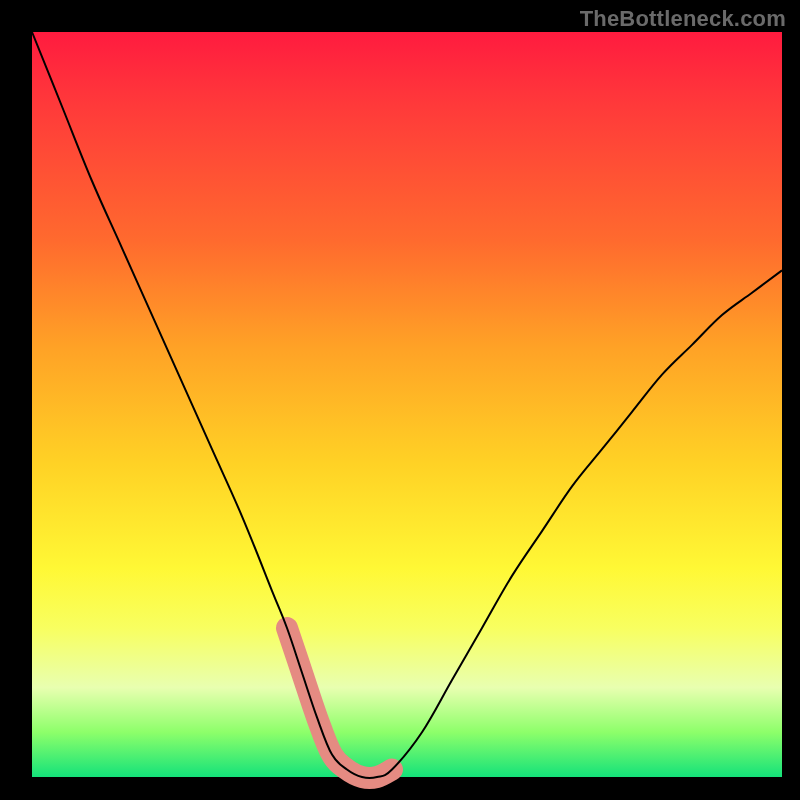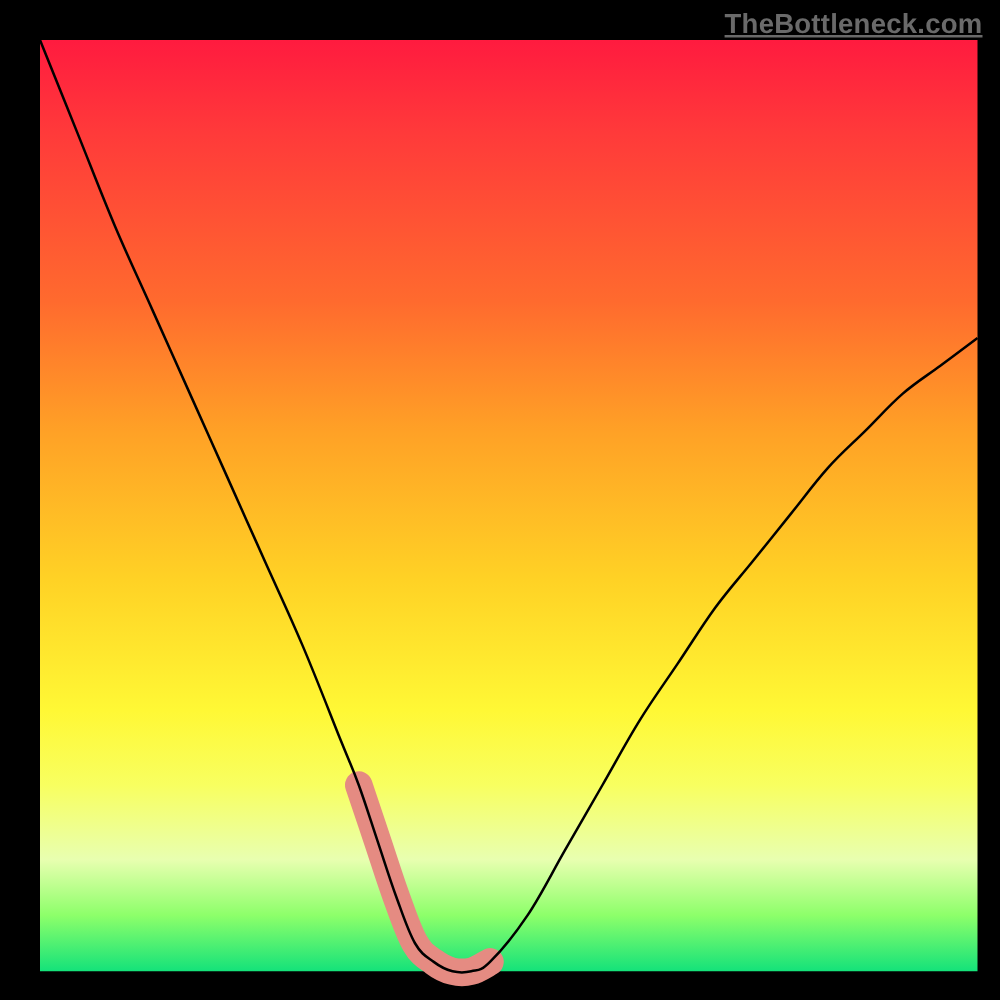--- a/index.html
+++ b/index.html
@@ -39,21 +39,20 @@
   }
   .watermark {
     position: absolute;
     top: 6px;
     right: 14px;
     color: #6a6a6a;
     font-size: 22px;
     font-weight: 600;
     letter-spacing: 0.2px;
     user-select: none;
-    text-decoration: underline;
   }
   svg.curve {
     position: absolute;
     left: 0; top: 0;
     width: 100%;
     height: 100%;
     overflow: visible;
   }
   .thin {
     fill: none;

